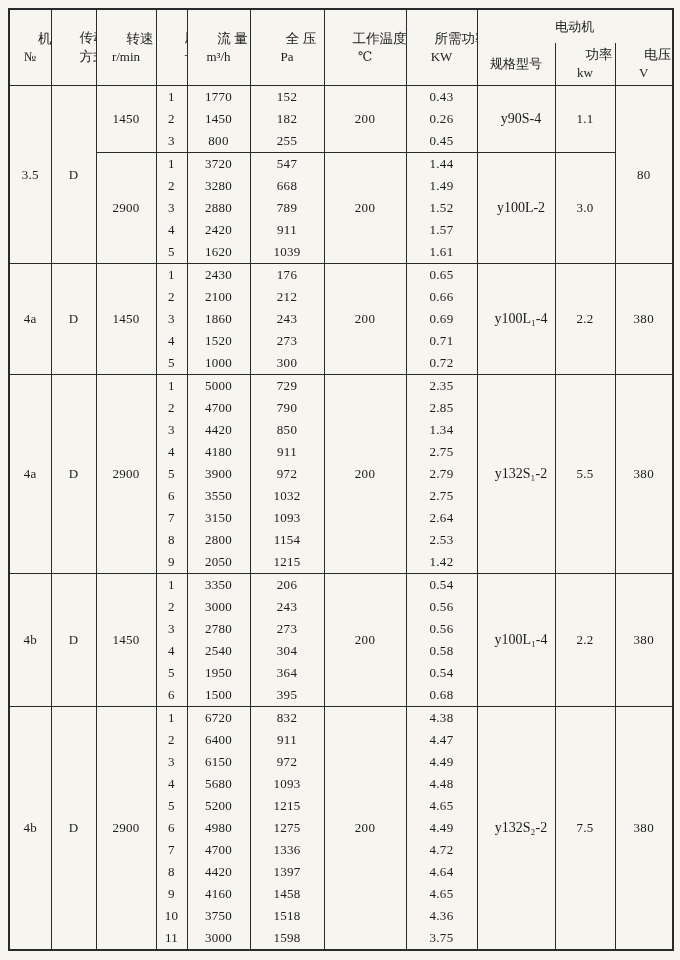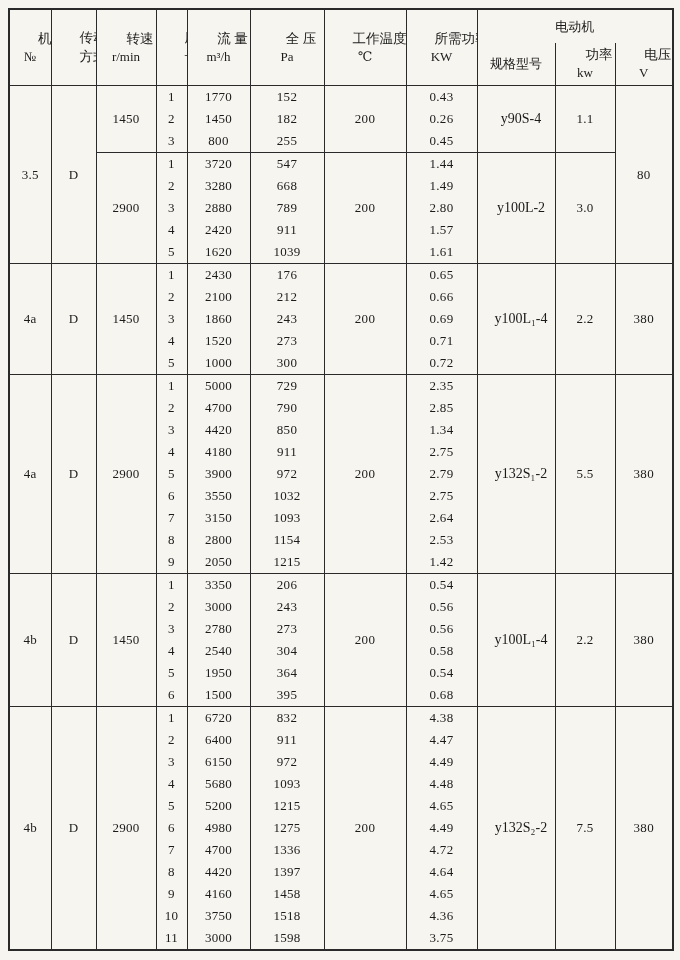--- a/index.html
+++ b/index.html
@@ -169,21 +169,21 @@
         <tr>
           <td class="num">2</td>
           <td class="num">3280</td>
           <td class="num">668</td>
           <td class="num">1.49</td>
         </tr>
         <tr>
           <td class="num">3</td>
           <td class="num">2880</td>
           <td class="num">789</td>
-          <td class="num">2.80</td>
+          <td class="num">1.52</td>
         </tr>
         <tr>
           <td class="num">4</td>
           <td class="num">2420</td>
           <td class="num">911</td>
           <td class="num">1.57</td>
         </tr>
         <tr>
           <td class="num">5</td>
           <td class="num">1620</td>

